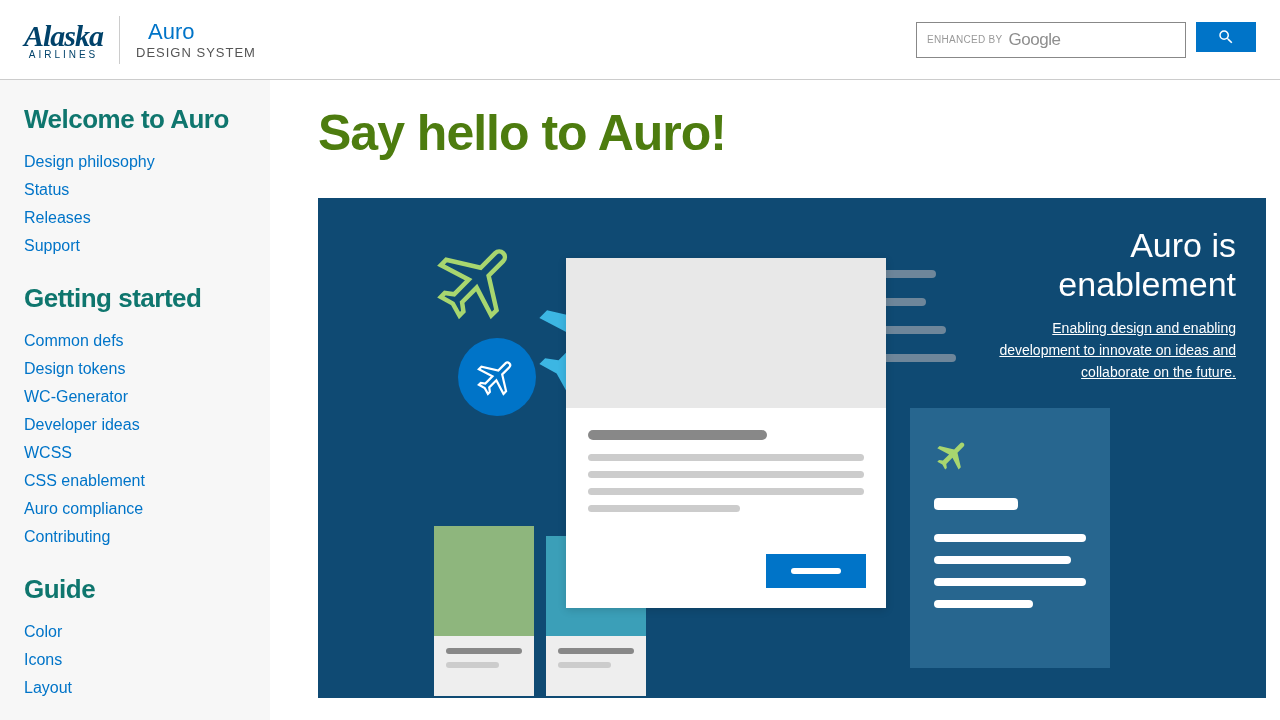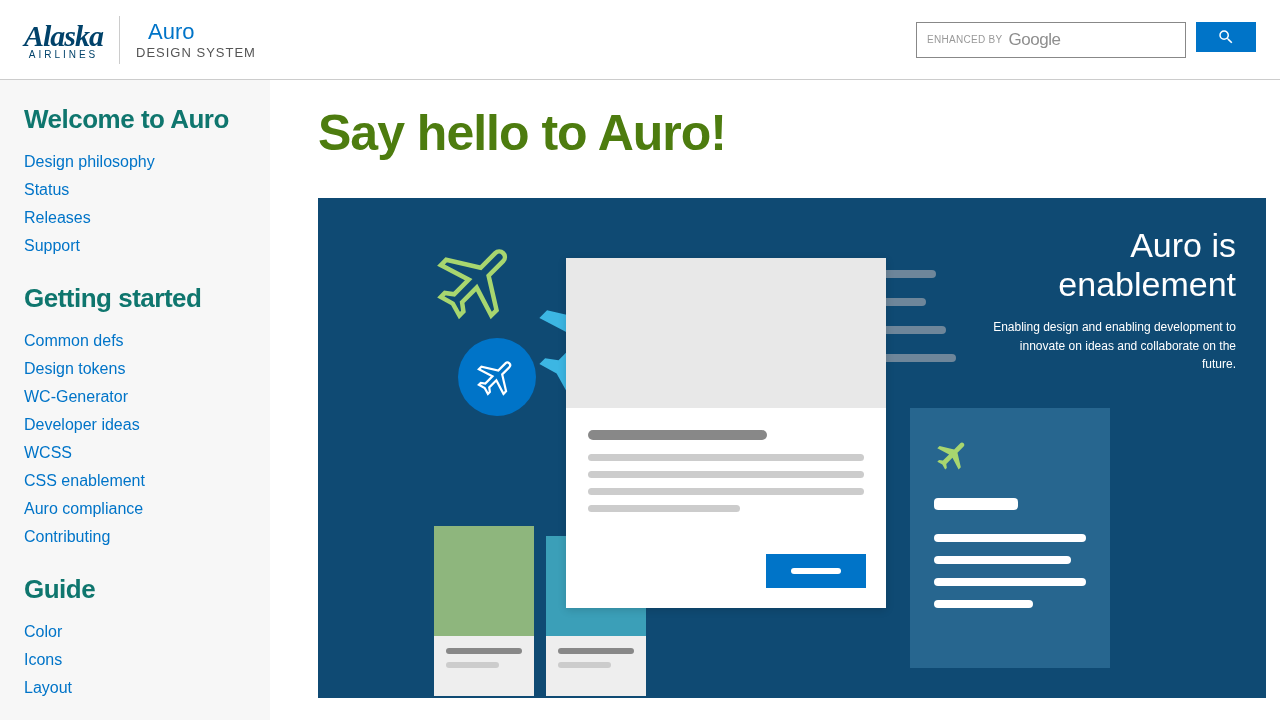--- a/index.html
+++ b/index.html
@@ -27,21 +27,21 @@
 .side-group + .side-group .side-heading { margin-top: 28px; }
 .side-link { display: block; font-size: 16px; color: #0074c8; margin-bottom: 10px; cursor: pointer; }
 
 .main { flex: 1; padding: 24px 0 0 48px; overflow: hidden; }
 .page-title { font-size: 50px; font-weight: 700; color: #4d7c0f; margin-bottom: 36px; letter-spacing: -1px; }
 
 .hero { background: #0f4a73; position: relative; height: 500px; width: 948px; overflow: hidden; }
 
 .hero-text { position: absolute; right: 30px; top: 28px; text-align: right; color: #fff; width: 250px; }
 .hero-title { font-size: 34px; font-weight: 400; line-height: 1.15; margin-bottom: 14px; }
-.hero-body { font-size: 12px; line-height: 1.55; font-weight: 300; }
+.hero-body { font-size: 14px; line-height: 1.55; font-weight: 300; text-decoration: underline; }
 
 
 .plane-outline { position: absolute; top: 38px; left: 115px; }
 .plane-blue { position: absolute; top: 78px; left: 210px; }
 .plane-circle { position: absolute; top: 140px; left: 140px; width: 78px; height: 78px; border-radius: 50%; background: #0074c8; display:flex; align-items:center; justify-content:center; }
 
 .card-main { position: absolute; top: 60px; left: 248px; width: 320px; height: 350px; background: #fff; box-shadow: 0 2px 8px rgba(0,0,0,0.15); }
 .card-main-top { height: 150px; background: #e8e8e8; }
 .card-main-body { padding: 22px 22px 14px 22px; }
 .bar-dark { height: 10px; background: #888; border-radius: 5px; margin-bottom: 14px; width: 65%; }

